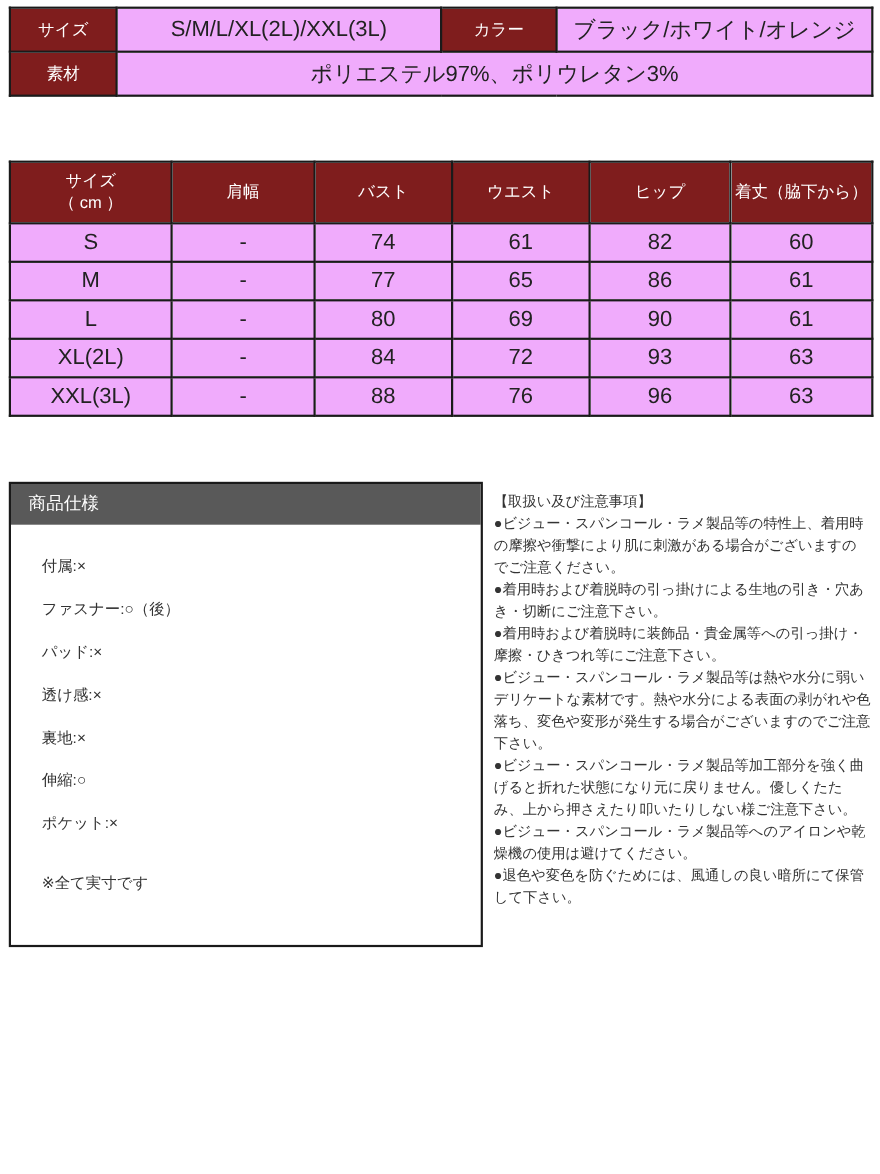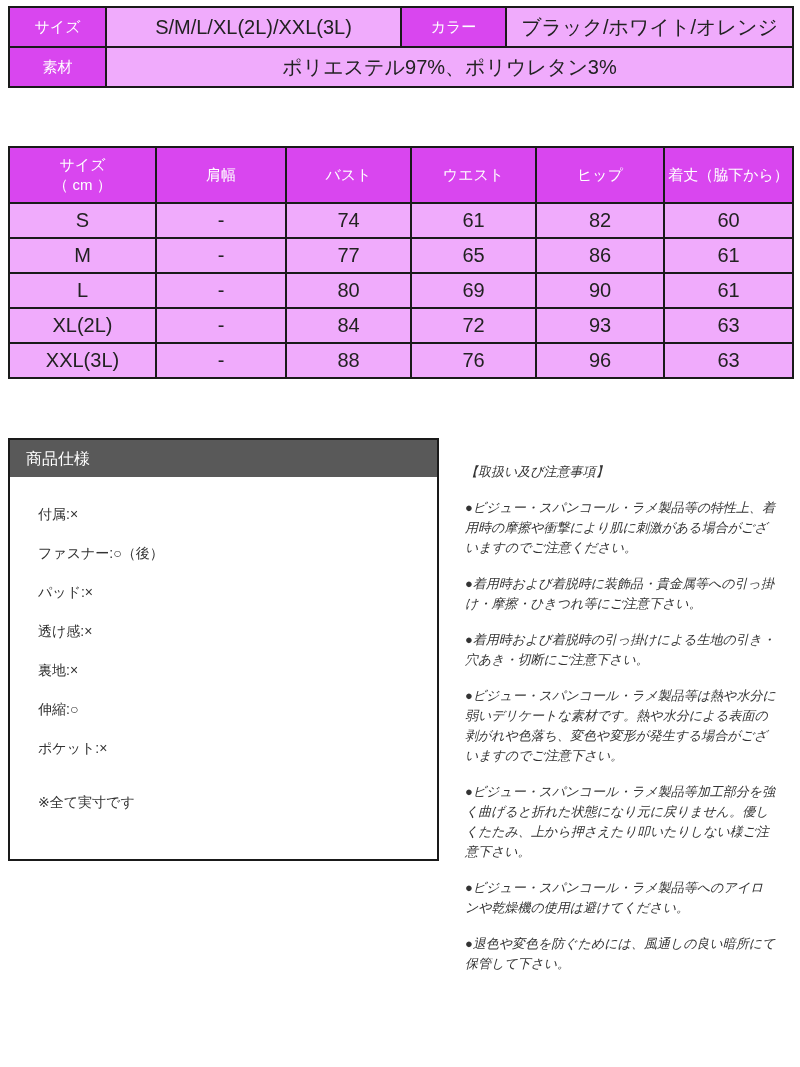--- a/index.html
+++ b/index.html
@@ -21,21 +21,21 @@
     width: 784px;
   }
   th, td {
     border: 2px solid #1a1a1a;
     text-align: center;
     vertical-align: middle;
     overflow: hidden;
     white-space: nowrap;
   }
   th {
-    background: #d946ef;
+    background: #7f1d1d;
     color: #ffffff;
     font-weight: normal;
     font-size: 15px;
   }
   td {
     background: #f0abfc;
     color: #222222;
     font-size: 20px;
   }
   .spec-table th, .spec-table td { height: 36px; }
@@ -73,21 +73,21 @@
   .spec-measure-note { margin-top: 27px !important; }
 
   .notes {
     margin-left: 10px;
     width: 344px;
     padding-top: 8px;
     font-size: 13px;
     line-height: 20px;
     color: #333333;
   }
-  .notes p { margin: 16px; font-style: italic; }
+  .notes p { margin: 0; }
 </style>
 </head>
 <body>
 
 <table class="spec-table">
   <colgroup>
     <col style="width:97px">
       <col style="width:295px">
       <col style="width:105px">
       <col style="width:287px">
@@ -184,21 +184,21 @@
       <p>裏地:×</p>
       <p>伸縮:○</p>
       <p>ポケット:×</p>
       <p class="spec-measure-note">※全て実寸です</p>
     </div>
   </div>
 
   <div class="notes">
     <p>【取扱い及び注意事項】</p>
     <p>●ビジュー・スパンコール・ラメ製品等の特性上、着用時の摩擦や衝撃により肌に刺激がある場合がございますのでご注意ください。</p>
+    <p>●着用時および着脱時の引っ掛けによる生地の引き・穴あき・切断にご注意下さい。</p>
     <p>●着用時および着脱時に装飾品・貴金属等への引っ掛け・摩擦・ひきつれ等にご注意下さい。</p>
-    <p>●着用時および着脱時の引っ掛けによる生地の引き・穴あき・切断にご注意下さい。</p>
     <p>●ビジュー・スパンコール・ラメ製品等は熱や水分に弱いデリケートな素材です。熱や水分による表面の剥がれや色落ち、変色や変形が発生する場合がございますのでご注意下さい。</p>
     <p>●ビジュー・スパンコール・ラメ製品等加工部分を強く曲げると折れた状態になり元に戻りません。優しくたたみ、上から押さえたり叩いたりしない様ご注意下さい。</p>
     <p>●ビジュー・スパンコール・ラメ製品等へのアイロンや乾燥機の使用は避けてください。</p>
     <p>●退色や変色を防ぐためには、風通しの良い暗所にて保管して下さい。</p>
   </div>
 
 </div>
 
 </body></html>

